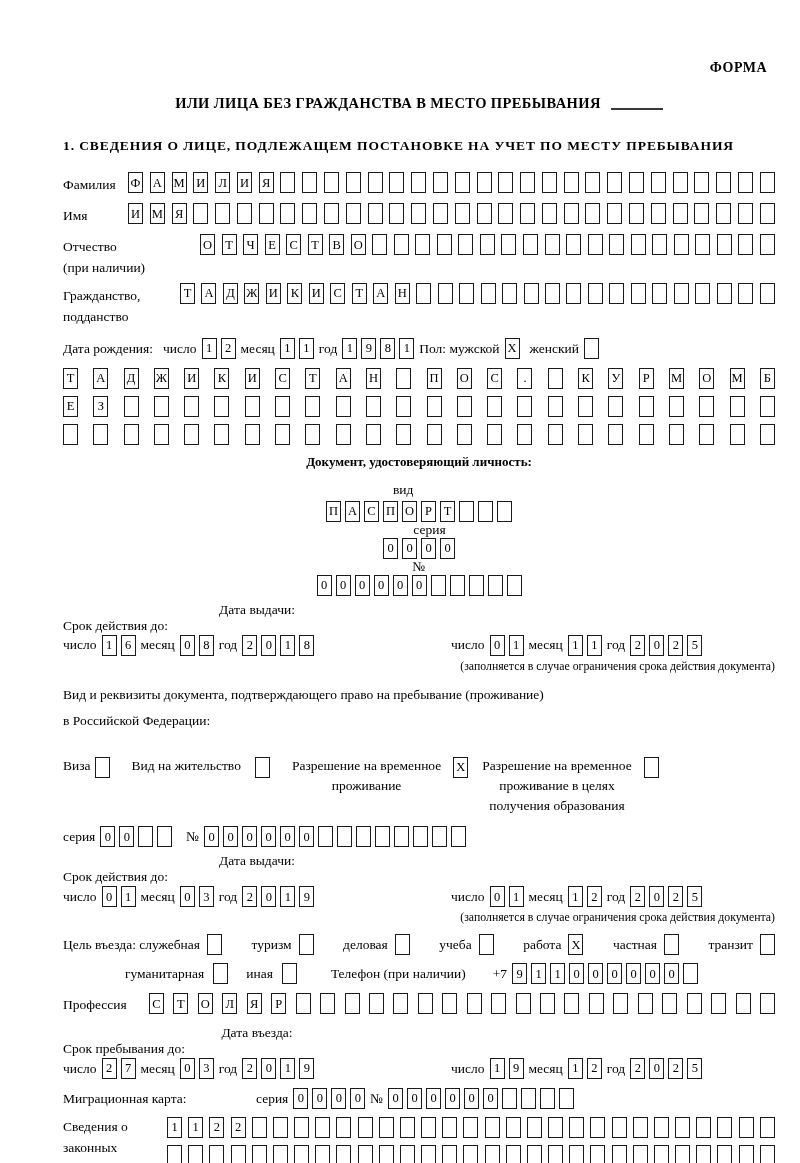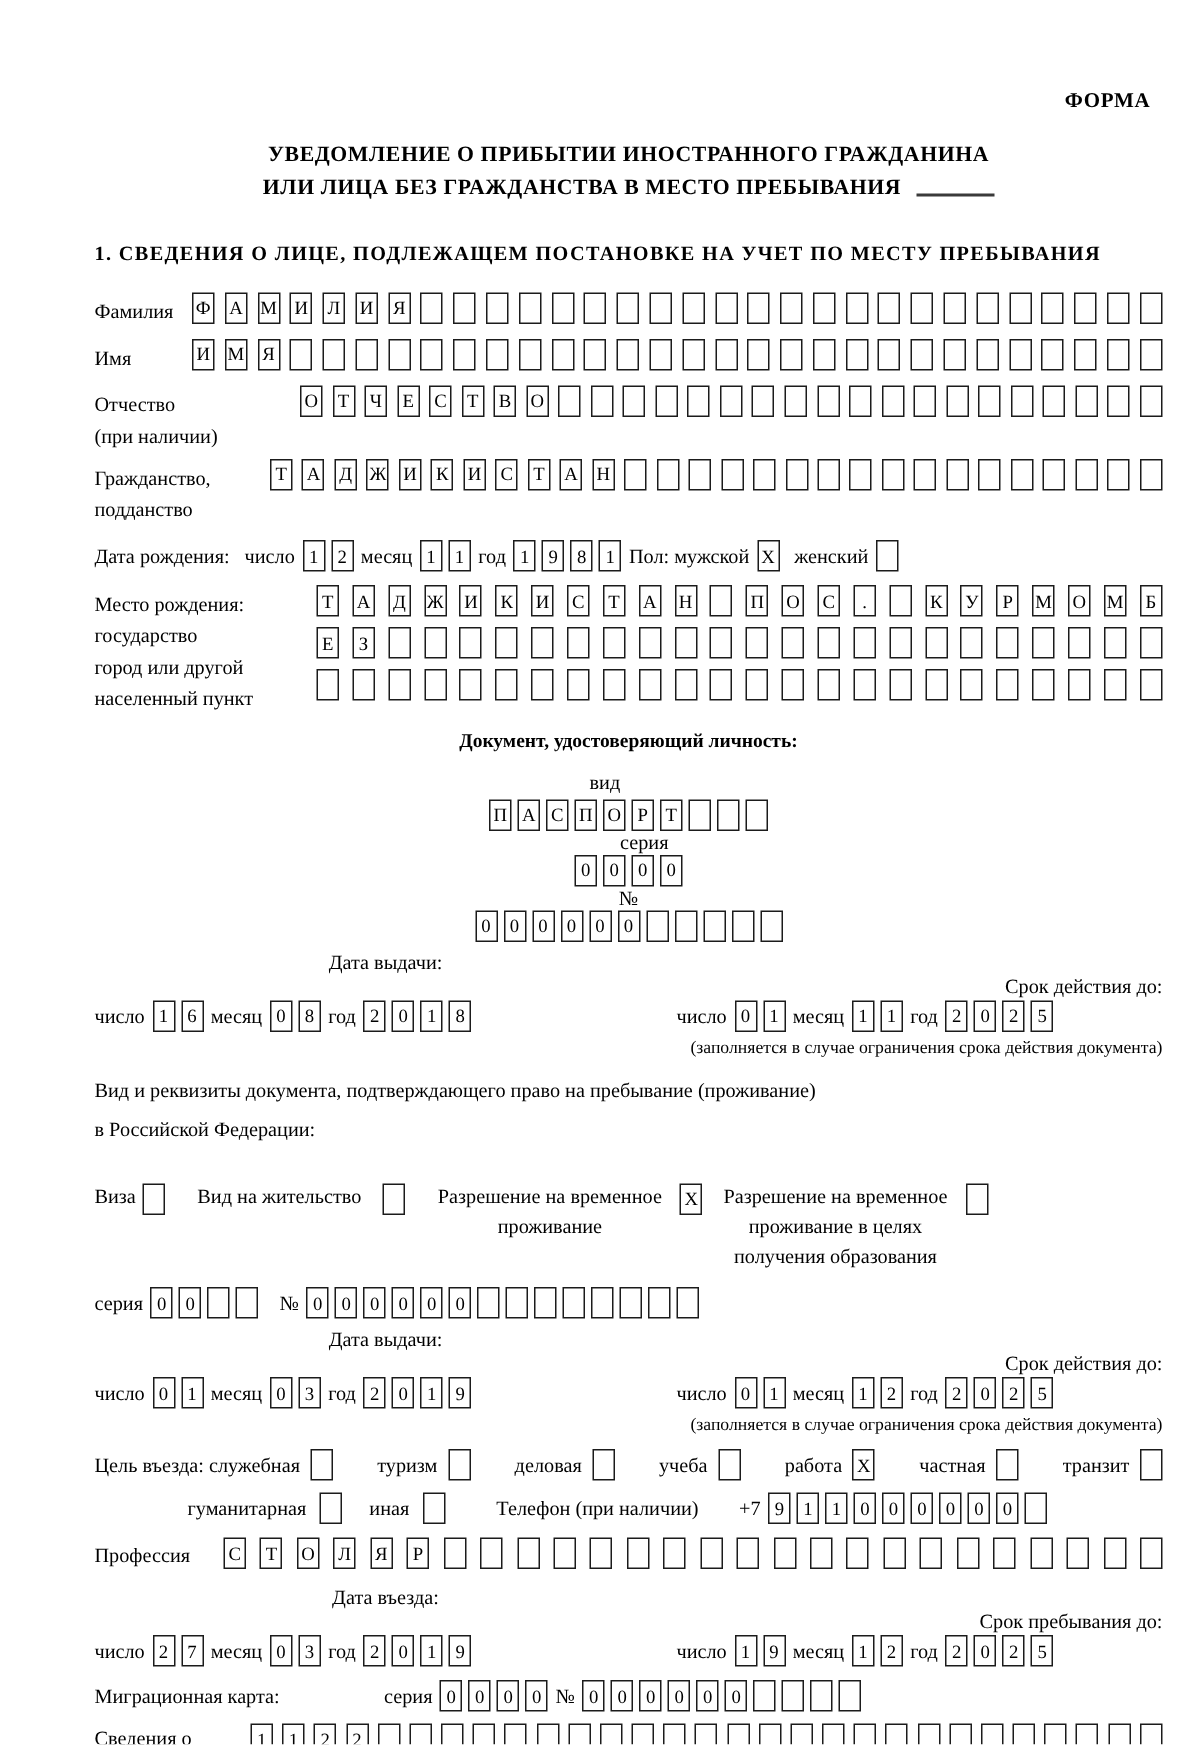--- a/index.html
+++ b/index.html
@@ -38,21 +38,21 @@
   .w-repr  { width:104px; }
   .w-kind  { width:52px; }
   .inline  { display:flex; align-items:center; flex-wrap:nowrap; }
   .inline > span.t { padding:0 5px; white-space:nowrap; }
   .inline > span.t:first-child { padding-left:0; }
 
   .doc-heading { text-align:center; font-weight:bold; font-size:13px; margin-top:9px; }
 
   .datehdrs { display:flex; margin-top:6px;flex-direction:column; }
   .dh-l { width:388px; text-align:center; }
-  .dh-r { flex:1; text-align:right; }
+  .dh-r { flex:1; text-align:left; }
   .daterow { display:flex; margin-top:1px; align-items:center; }
   .dr-l { width:388px; display:flex; align-items:center; }
   .dr-r { flex:1; display:flex; align-items:center; }
   .dr-l > span.t, .dr-r > span.t { padding:0 5px; white-space:nowrap; }
   .dr-l > span.t:first-child, .dr-r > span.t:first-child { padding-left:0; }
   .note { text-align:right; font-size:11.8px; margin-top:3px; }
 
   .permits { display:flex; align-items:flex-start; margin-top:21px; }
   .permits .pitem { display:flex; align-items:flex-start; }
   .permits .ptxt { line-height:1.5; white-space:nowrap; }
@@ -64,21 +64,20 @@
 </style>
 </head>
 <body>
 
 <div class="page">
 
 
   <div class="forma">ФОРМА</div>
 
   <div class="title">
-    <div>УВЕДОМЛЕНИЕ О ПРИБЫТИИ ИНОСТРАННОГО ГРАЖДАНИНА</div>
     <div><span>ИЛИ ЛИЦА БЕЗ ГРАЖДАНСТВА В МЕСТО ПРЕБЫВАНИЯ</span><span class="title-underline"></span></div>
   </div>
 
   <div class="section-heading">1. СВЕДЕНИЯ О ЛИЦЕ, ПОДЛЕЖАЩЕМ ПОСТАНОВКЕ НА УЧЕТ ПО МЕСТУ ПРЕБЫВАНИЯ</div>
 
   <div class="row" style="margin-top:18px;">
     <div class="lbl w-name">Фамилия</div>
     <div class="strip">
         <span class="cell">Ф</span>
         <span class="cell">А</span>
@@ -245,26 +244,20 @@
     <span class="grp">
         <span class="cell">X</span>
       </span>
     <span class="t" style="padding-left:10px;">женский</span>
     <span class="grp">
         <span class="cell"></span>
       </span>
   </div>
 
   <div class="row" style="margin-top:9px;">
-    <div class="lbl w-place">
-      <div>Место рождения:</div>
-      <div>государство</div>
-      <div>город или другой</div>
-      <div>населенный пункт</div>
-    </div>
     <div class="vgap">
       <div class="strip">
           <span class="cell">Т</span>
           <span class="cell">А</span>
           <span class="cell">Д</span>
           <span class="cell">Ж</span>
           <span class="cell">И</span>
           <span class="cell">К</span>
           <span class="cell">И</span>
           <span class="cell">С</span>

